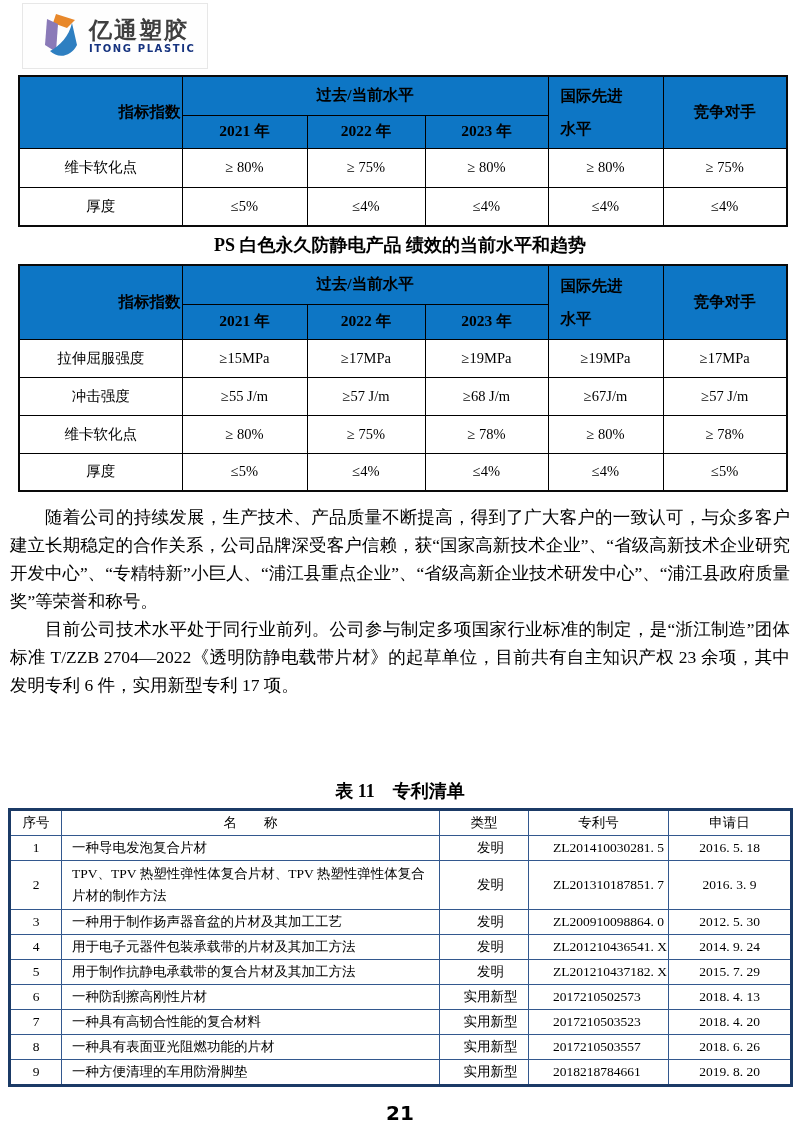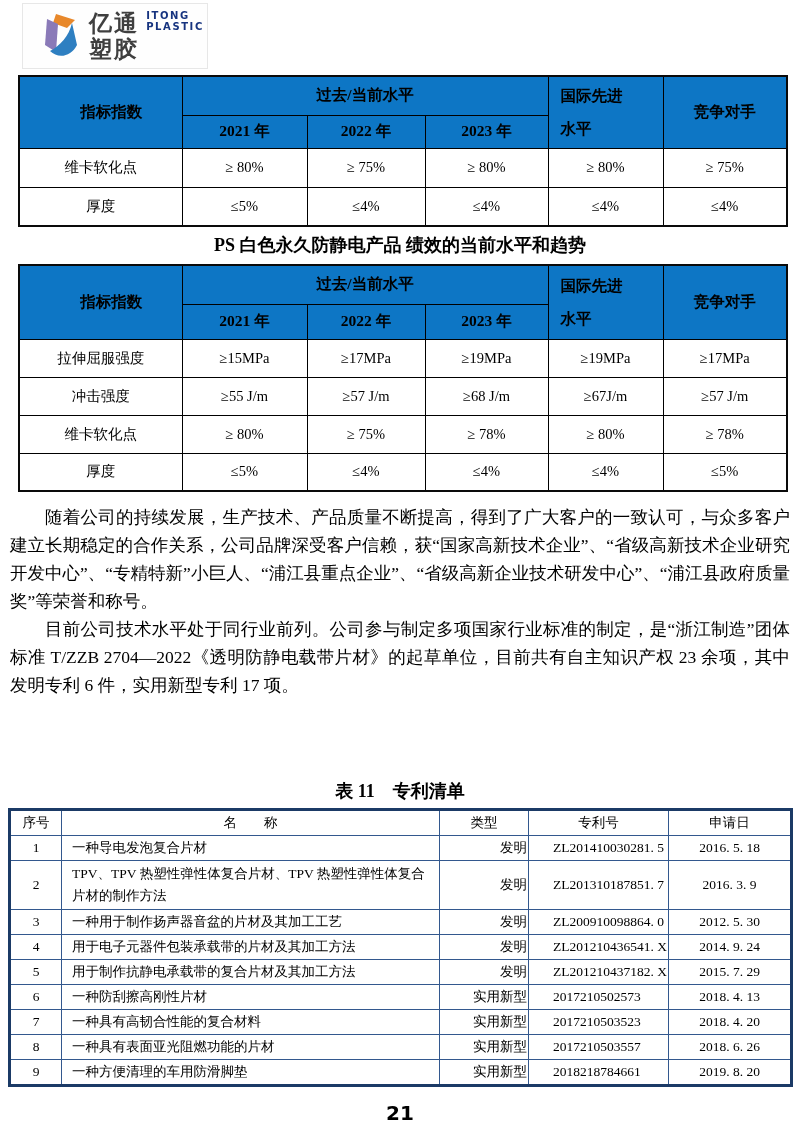--- a/index.html
+++ b/index.html
@@ -3,38 +3,38 @@
 <meta charset="utf-8">
 <style>
   html,body{margin:0;padding:0;background:#9a9a9a;}
   .page{position:relative;width:800px;height:1134px;margin:0 auto;background:#ffffff;
         font-family:"Liberation Serif","DejaVu Serif",serif;color:#000;overflow:hidden;}
 
   
   .logo-box{position:absolute;left:22px;top:3px;width:186px;height:66px;
             border:1px solid #e7e7e7;background:#fefefe;box-sizing:border-box;
             display:flex;align-items:center;gap:9px;padding-left:21px;}
-  .logo-text{display:flex;flex-direction:row;line-height:1.15;}
+  .logo-text{display:flex;flex-direction:column;line-height:1.15;}
   .logo-cn{font-size:23px;font-weight:bold;color:#3f3f3f;letter-spacing:2px;
            font-family:"DejaVu Sans","Liberation Sans",sans-serif;}
   .logo-en{font-size:10px;font-weight:bold;color:#16337f;letter-spacing:1.6px;
            font-family:"DejaVu Sans","Liberation Sans",sans-serif;}
 
   
   table.perf{border-collapse:collapse;table-layout:fixed;width:768px;position:absolute;left:18px;
              background:#fff;}
   table.perf,.perf th,.perf td{border:1px solid #000;}
   table.perf{border:2px solid #0a0a0a;}
   .t1{top:75px;border-top-width:4px;}
   .t2{top:264px;}
   .perf th{background:#0d76c5;font-weight:bold;font-size:15.5px;color:#000;}
   .perf td{font-size:14.5px;text-align:center;}
   .t1 .hrow1{height:39px;} .t1 .hrow2{height:33px;} .t1 tbody tr{height:39px;}
   .t2 .hrow1{height:39px;} .t2 .hrow2{height:35px;} .t2 tbody tr{height:38px;}
-  .perf th.indicator{text-align:center;padding-left:22px;}
+  .perf th.indicator{text-align:right;padding-left:22px;}
   .perf th.intl{text-align:left;padding-left:12px;line-height:33px;}
   .perf th.year,.perf th.past,.perf th.comp{text-align:center;}
 
   
   .caption{position:absolute;left:0;width:800px;text-align:center;font-weight:bold;font-size:18px;}
   .cap1{top:233px;}
   .cap2{top:779px;}
 
   
   .bodytext{position:absolute;left:10px;top:503px;width:780px;}
@@ -44,21 +44,21 @@
   table.pt{border-collapse:collapse;table-layout:fixed;width:782px;position:absolute;left:8px;top:808px;
            background:#fff;}
   .pt th,.pt td{border:1px solid #33588e;font-size:13.5px;font-weight:normal;color:#000;}
   table.pt{border:3px solid #1b3a66;}
   .pt thead tr{height:26px;}
   .pt tbody tr{height:24px;}
   .pt tbody tr.dbl{height:49px;}
   .pt th{text-align:center;}
   .pt td{text-align:center;}
   .pt td.name{text-align:left;padding:1px 8px 1px 10px;line-height:22px;}
-  .pt td.type{text-align:right;padding-left:14px;}
+  .pt td.type{text-align:center;padding-left:14px;}
   .pt td.pno{text-align:left;padding-left:24px;}
 
   
   .pageno{position:absolute;left:0;top:1101px;width:800px;text-align:center;
           font-family:"DejaVu Sans","Liberation Sans",sans-serif;font-size:20px;font-weight:bold;}
 </style>
 </head>
 <body>
 
 <div class="page">

